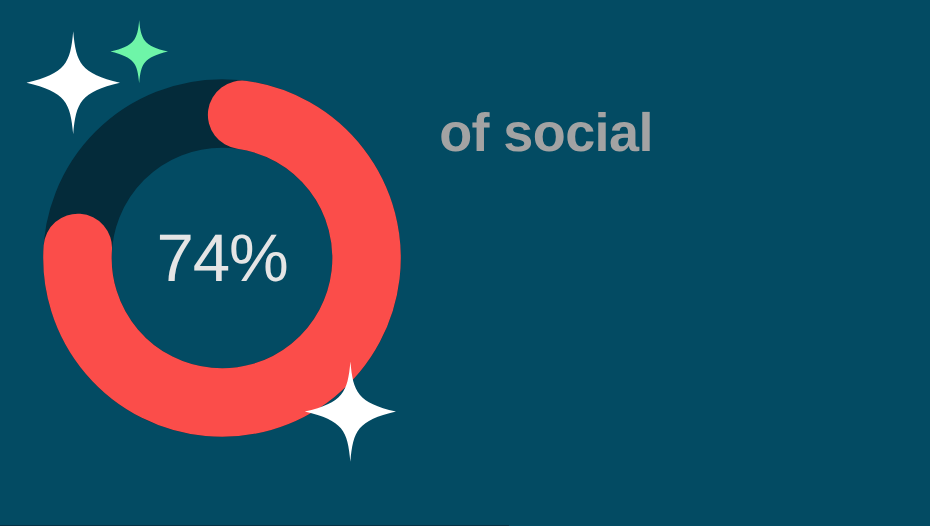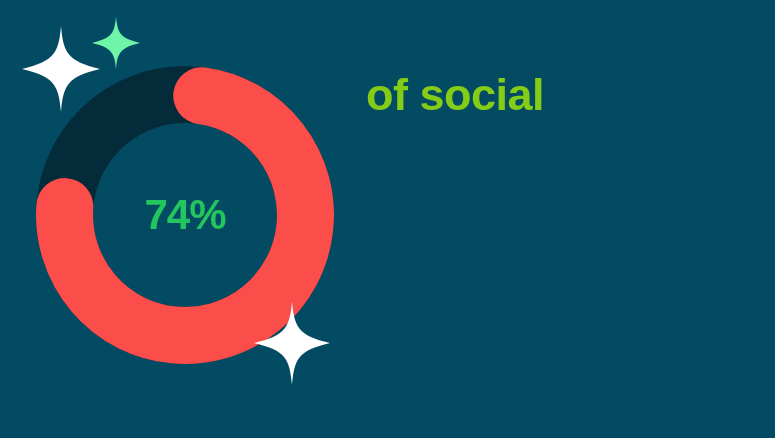--- a/index.html
+++ b/index.html
@@ -35,36 +35,36 @@
   }
   #donut-value {
     position: absolute;
     left: 0;
     top: 0;
     width: 298px;
     height: 298px;
     display: flex;
     align-items: center;
     justify-content: center;
-    color: #22c55e;
-    font-size: 42px;
-    font-weight: 700;
+    color: #e5e5e5;
+    font-size: 56px;
+    font-weight: 400;
     letter-spacing: -1px;
     line-height: 1;
     pointer-events: none;
     -webkit-font-smoothing: antialiased;
   }
 
   
   #headline {
     position: absolute;
     left: 366px;
-    top: 68px;
+    top: 84px;
     width: 400px;
-    color: #84cc16;
+    color: #a3a3a3;
     font-size: 45px;
     font-weight: 700;
     line-height: 1.18;
     letter-spacing: -0.5px;
   }
   #headline .hl-line {
     display: block;
     white-space: nowrap;
   }
 

